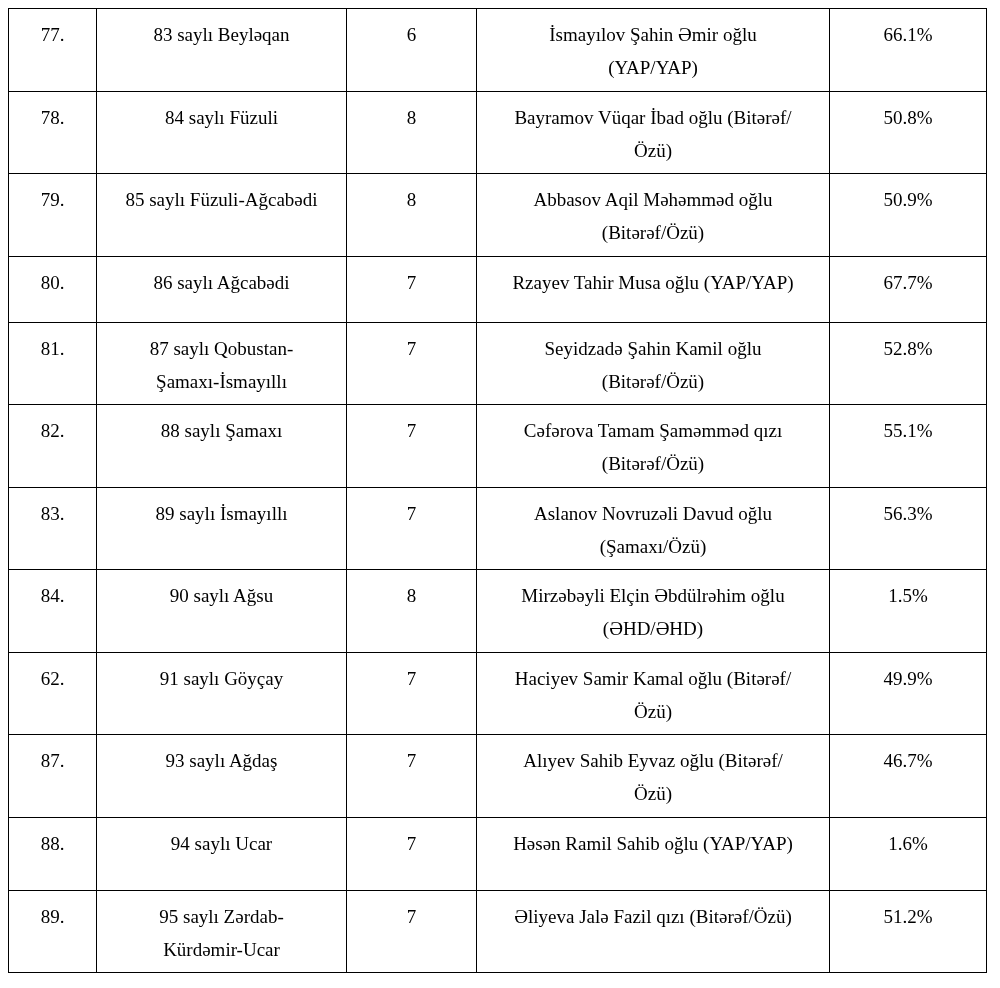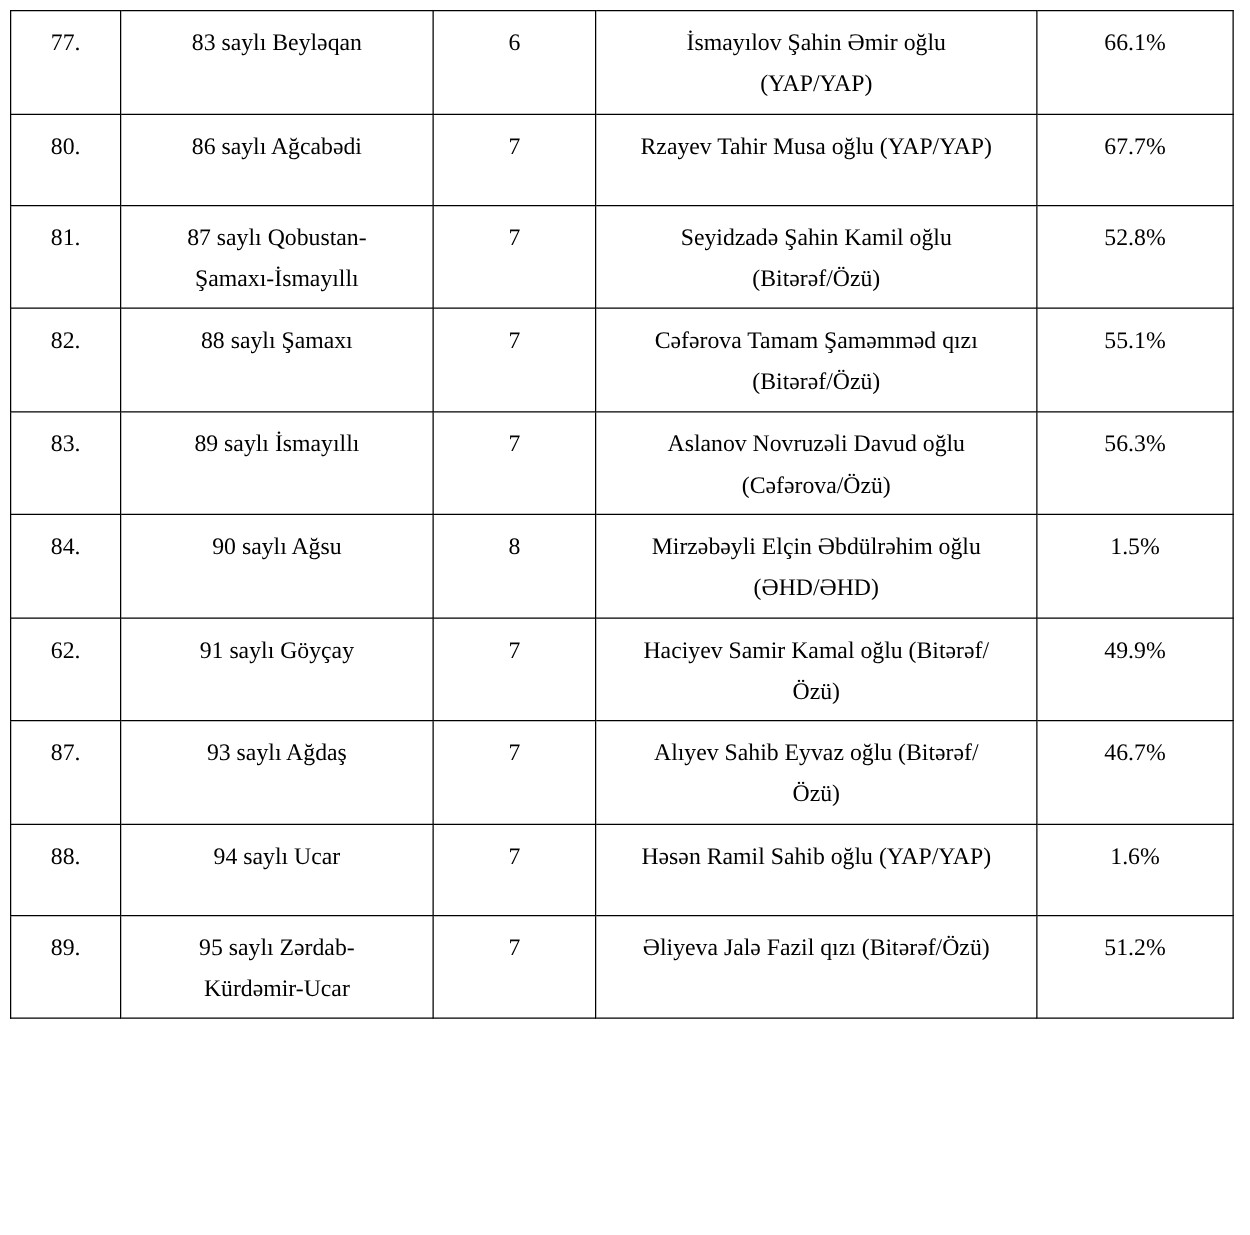--- a/index.html
+++ b/index.html
@@ -61,20 +61,36 @@
     <tbody>
       <tr class="row">
         <td class="cell-no">77.</td>
         <td>83 saylı Beyləqan</td>
         <td>6</td>
         <td>İsmayılov Şahin Əmir oğlu
 (YAP/YAP)</td>
         <td>66.1%</td>
       </tr>
       <tr class="row">
+        <td class="cell-no">78.</td>
+        <td>84 saylı Füzuli</td>
+        <td>8</td>
+        <td>Bayramov Vüqar İbad oğlu (Bitərəf/
+Özü)</td>
+        <td>50.8%</td>
+      </tr>
+      <tr class="row">
+        <td class="cell-no">79.</td>
+        <td>85 saylı Füzuli-Ağcabədi</td>
+        <td>8</td>
+        <td>Abbasov Aqil Məhəmməd oğlu
+(Bitərəf/Özü)</td>
+        <td>50.9%</td>
+      </tr>
+      <tr class="row">
         <td class="cell-no">80.</td>
         <td>86 saylı Ağcabədi</td>
         <td>7</td>
         <td>Rzayev Tahir Musa oğlu (YAP/YAP)</td>
         <td>67.7%</td>
       </tr>
       <tr class="row">
         <td class="cell-no">81.</td>
         <td>87 saylı Qobustan-
 Şamaxı-İsmayıllı</td>
@@ -89,21 +105,21 @@
         <td>7</td>
         <td>Cəfərova Tamam Şaməmməd qızı
 (Bitərəf/Özü)</td>
         <td>55.1%</td>
       </tr>
       <tr class="row">
         <td class="cell-no">83.</td>
         <td>89 saylı İsmayıllı</td>
         <td>7</td>
         <td>Aslanov Novruzəli Davud oğlu
-(Cəfərova/Özü)</td>
+(Şamaxı/Özü)</td>
         <td>56.3%</td>
       </tr>
       <tr class="row">
         <td class="cell-no">84.</td>
         <td>90 saylı Ağsu</td>
         <td>8</td>
         <td>Mirzəbəyli Elçin Əbdülrəhim oğlu
 (ƏHD/ƏHD)</td>
         <td>1.5%</td>
       </tr>

